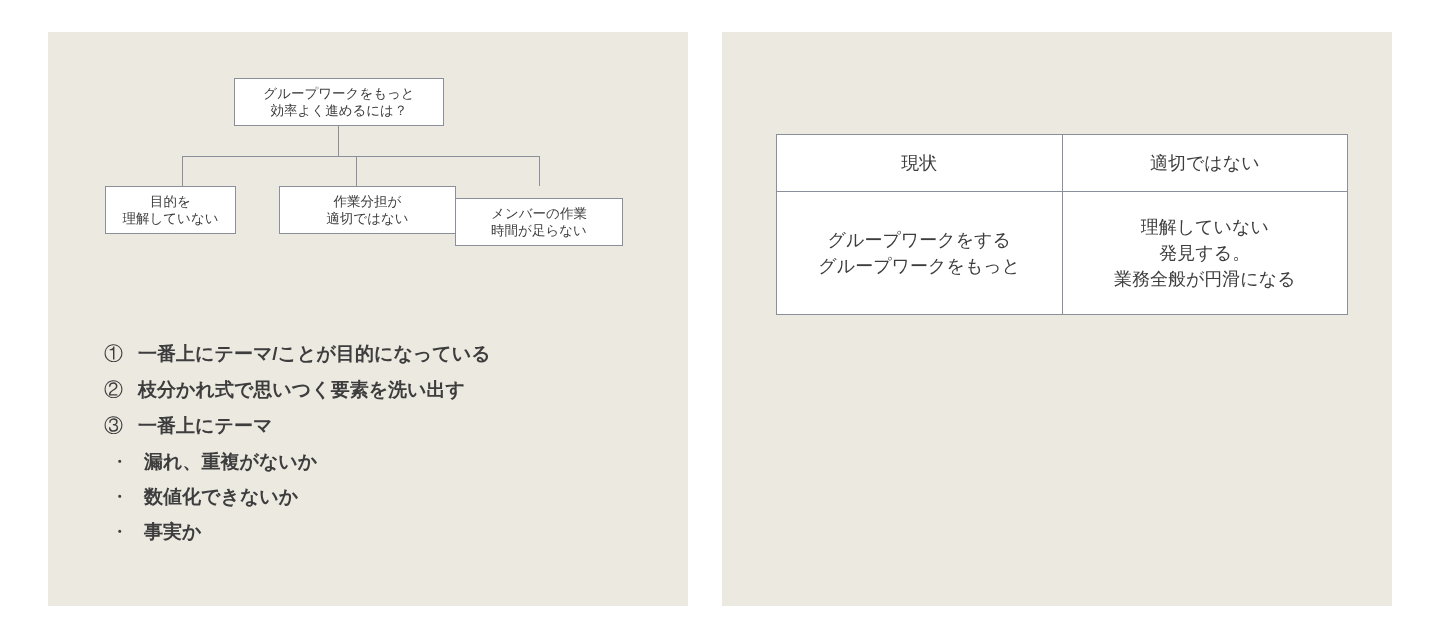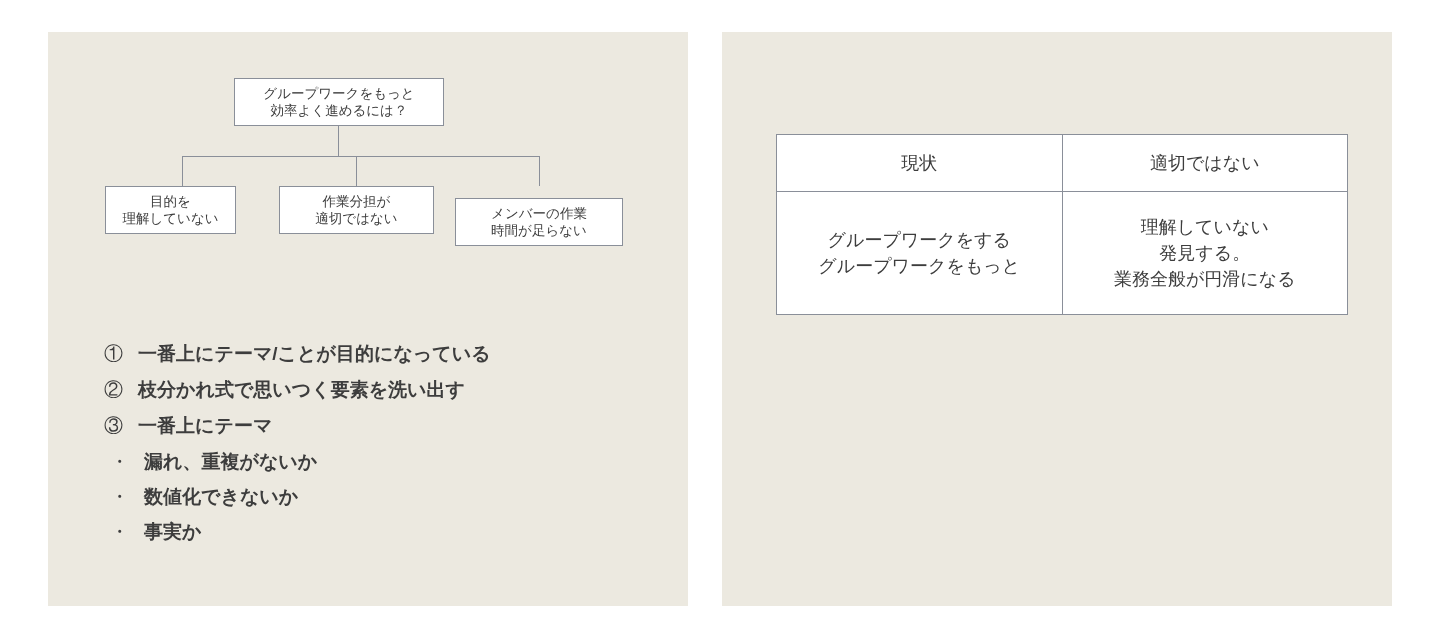--- a/index.html
+++ b/index.html
@@ -68,21 +68,21 @@
   }
   #node-child-0 {
     left: 57px;
     top: 128px;
     width: 131px;
     height: 48px;
   }
   #node-child-1 {
     left: 231px;
     top: 128px;
-    width: 155px;
+    width: 177px;
     height: 48px;
   }
   #node-child-2 {
     left: 407px;
     top: 140px;
     width: 168px;
     height: 48px;
   }
   .connector {
     position: absolute;

